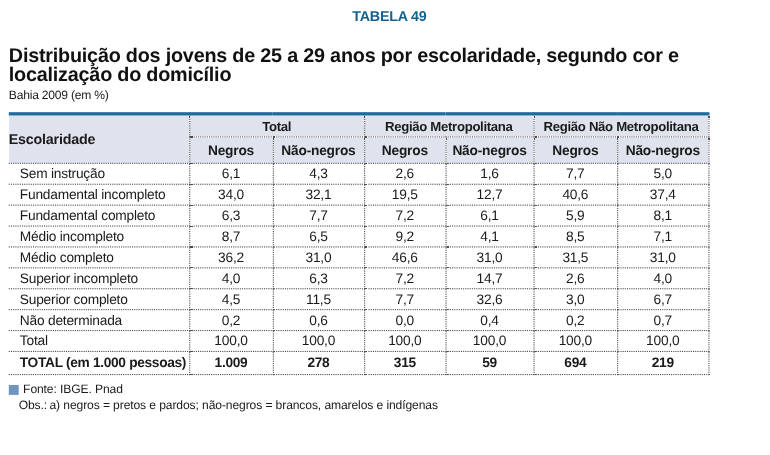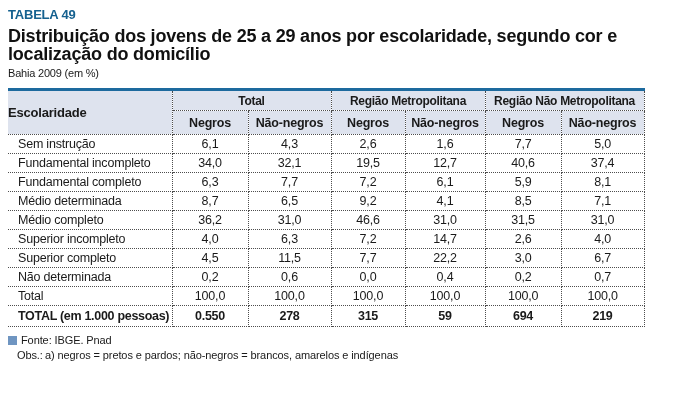--- a/index.html
+++ b/index.html
@@ -10,21 +10,22 @@
     color: #1a1a1a;
     overflow: hidden;
   }
   .page { position: relative; width: 700px; height: 414px; padding: 7px 0 0 8px; background: #fff; }
 
   .table-label {
     color: #15618f;
     font-weight: bold;
     font-size: 13px;
     letter-spacing: -0.2px;
-    margin-bottom: 5px;
+    margin-bottom: 19px;
+    text-align: center;
   }
   .title {
     font-size: 18px;
     font-weight: bold;
     line-height: 18px;
     letter-spacing: -0.2px;
     color: #111;
     max-width: 640px;
     margin-bottom: 4px;
   }
@@ -159,21 +160,21 @@
         <tr>
           <td class="rowlabel">Fundamental completo</td>
           <td class="val">6,3</td>
           <td class="val">7,7</td>
           <td class="val">7,2</td>
           <td class="val">6,1</td>
           <td class="val">5,9</td>
           <td class="val">8,1</td>
         </tr>
         <tr>
-          <td class="rowlabel">Médio determinada</td>
+          <td class="rowlabel">Médio incompleto</td>
           <td class="val">8,7</td>
           <td class="val">6,5</td>
           <td class="val">9,2</td>
           <td class="val">4,1</td>
           <td class="val">8,5</td>
           <td class="val">7,1</td>
         </tr>
         <tr>
           <td class="rowlabel">Médio completo</td>
           <td class="val">36,2</td>
@@ -190,21 +191,21 @@
           <td class="val">7,2</td>
           <td class="val">14,7</td>
           <td class="val">2,6</td>
           <td class="val">4,0</td>
         </tr>
         <tr>
           <td class="rowlabel">Superior completo</td>
           <td class="val">4,5</td>
           <td class="val">11,5</td>
           <td class="val">7,7</td>
-          <td class="val">22,2</td>
+          <td class="val">32,6</td>
           <td class="val">3,0</td>
           <td class="val">6,7</td>
         </tr>
         <tr>
           <td class="rowlabel">Não determinada</td>
           <td class="val">0,2</td>
           <td class="val">0,6</td>
           <td class="val">0,0</td>
           <td class="val">0,4</td>
           <td class="val">0,2</td>
@@ -214,21 +215,21 @@
           <td class="rowlabel">Total</td>
           <td class="val">100,0</td>
           <td class="val">100,0</td>
           <td class="val">100,0</td>
           <td class="val">100,0</td>
           <td class="val">100,0</td>
           <td class="val">100,0</td>
         </tr>
         <tr class="bold-row">
           <td class="rowlabel">TOTAL (em 1.000 pessoas)</td>
-          <td class="val">0.550</td>
+          <td class="val">1.009</td>
           <td class="val">278</td>
           <td class="val">315</td>
           <td class="val">59</td>
           <td class="val">694</td>
           <td class="val">219</td>
         </tr>
       </tbody>
   </table>
 
   <div class="footnotes">

